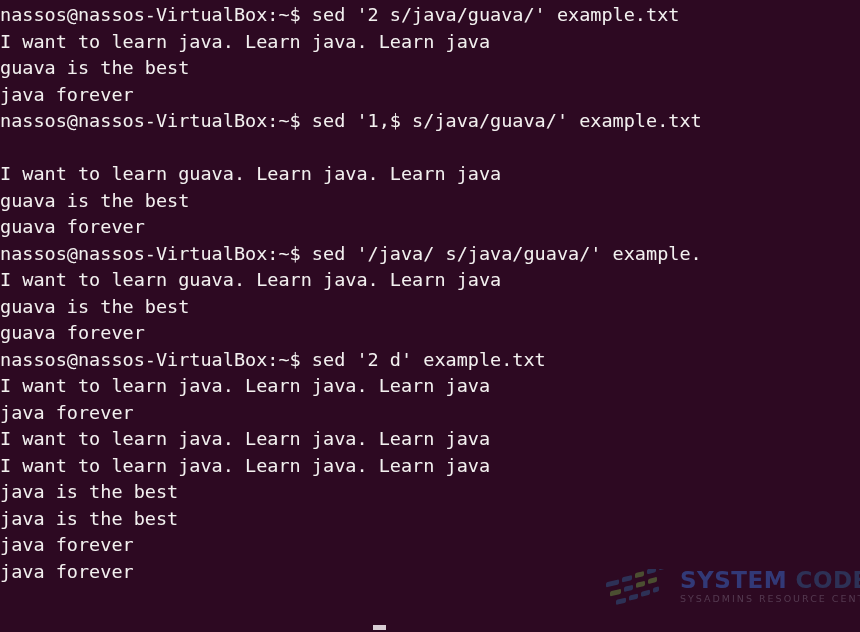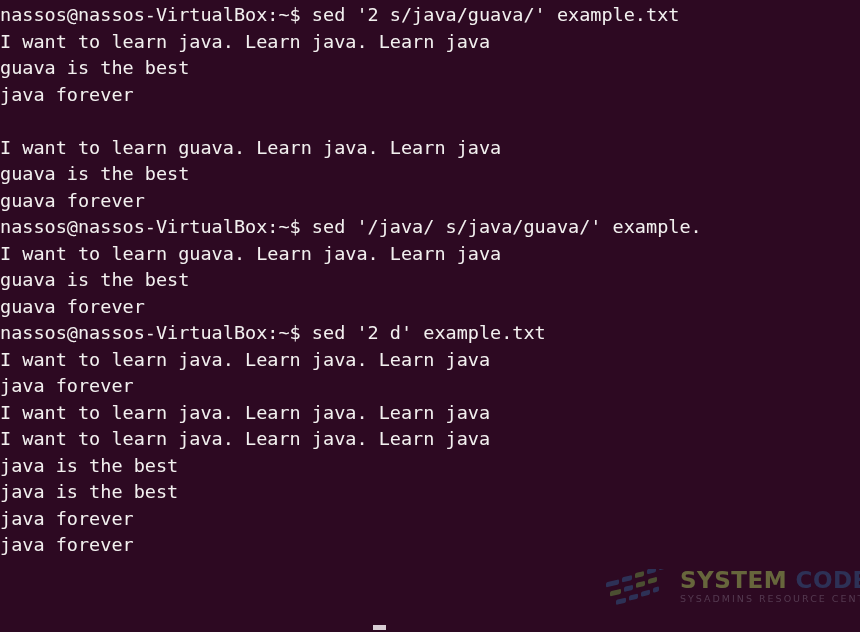--- a/index.html
+++ b/index.html
@@ -88,20 +88,21 @@
 </head>
 <body>
 
 <div id="terminal">
 
   <div id="screen">
     <div class="line">nassos@nassos-VirtualBox:~$ sed '2 s/java/guava/' example.txt</div>
     <div class="line">I want to learn java. Learn java. Learn java</div>
     <div class="line">guava is the best</div>
     <div class="line">java forever</div>
+    <div class="line">nassos@nassos-VirtualBox:~$ sed '1,$ s/java/guava/' example.txt</div>
     <div class="line blank"> </div>
     <div class="line">I want to learn guava. Learn java. Learn java</div>
     <div class="line">guava is the best</div>
     <div class="line">guava forever</div>
     <div class="line">nassos@nassos-VirtualBox:~$ sed '/java/ s/java/guava/' example.</div>
     <div class="line">I want to learn guava. Learn java. Learn java</div>
     <div class="line">guava is the best</div>
     <div class="line">guava forever</div>
     <div class="line">nassos@nassos-VirtualBox:~$ sed '2 d' example.txt</div>
     <div class="line">I want to learn java. Learn java. Learn java</div>
@@ -131,18 +132,18 @@
         <rect x="44" y="21" width="9" height="5" rx="1.6" fill="#7ab648"></rect>
 
         <rect x="12" y="34" width="10" height="5" rx="1.6" fill="#2e6da4"></rect>
         <rect x="25" y="33" width="9" height="5" rx="1.6" fill="#2e6da4"></rect>
         <rect x="37" y="32" width="9" height="5" rx="1.6" fill="#2e6da4"></rect>
         <rect x="49" y="31" width="6" height="5" rx="1.6" fill="#2e6da4"></rect>
       </g>
     </svg>
 
     <div id="wm-text">
-      <div class="wm-title"><span class="wm-seg" style="color:#bef264">SYSTEM</span><span class="wm-seg" style="color:#7ab648"> </span><span class="wm-seg" style="color:#2e6da4">CODE</span></div>
+      <div class="wm-title"><span class="wm-seg" style="color:#3b82f6">SYSTEM</span><span class="wm-seg" style="color:#7ab648"> </span><span class="wm-seg" style="color:#2e6da4">CODE</span></div>
       <div class="wm-sub" style="color:#8d7f93">SYSADMINS RESOURCE CENTER</div>
     </div>
   </div>
 
 </div>
 
 </body></html>

